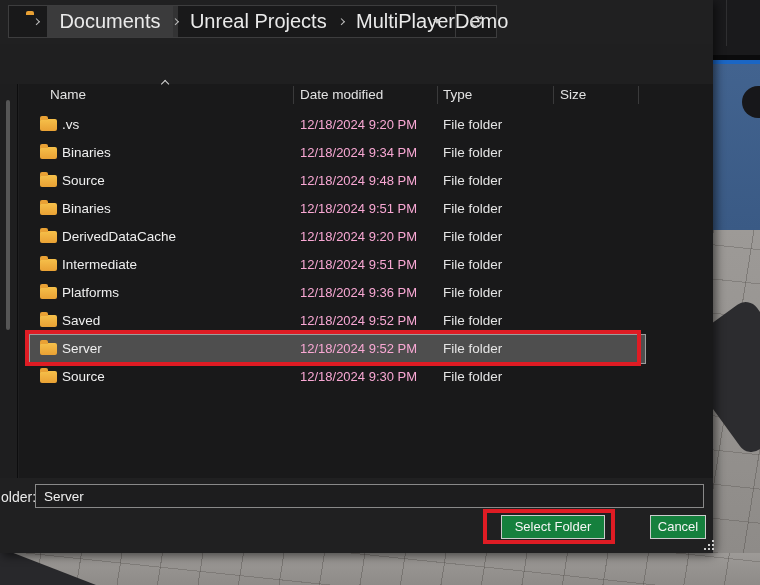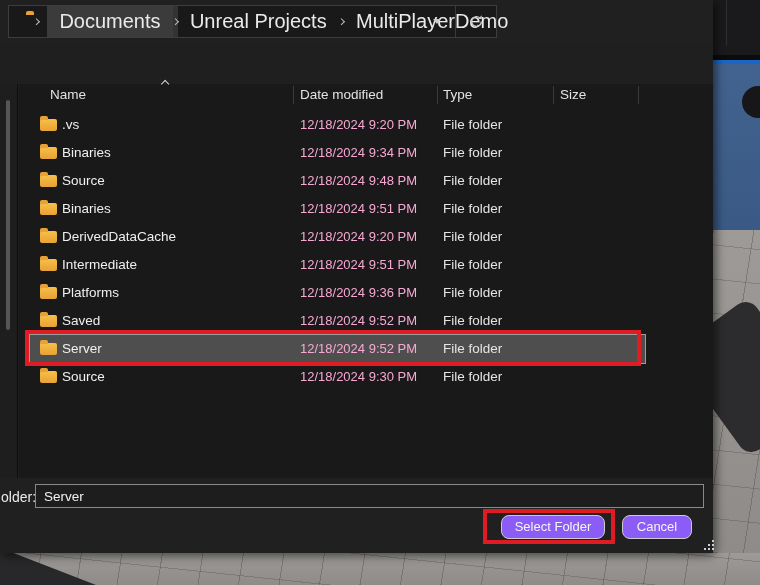--- a/index.html
+++ b/index.html
@@ -85,23 +85,23 @@
 
   
   .anno { position:absolute; border:4px solid #df1c24; pointer-events:none; z-index:50; }
   .anno-row { left:25px; top:330px; width:616px; height:36px; }
   .anno-btn { left:483px; top:509px; width:132px; height:35px; }
 
   
   .footer { position:absolute; left:0; top:478px; width:713px; height:75px; background:#202021; }
   .folder-lbl { position:absolute; left:1px; top:11px; color:#eaeaea; font-size:14px; }
   .folder-input { position:absolute; left:35px; top:6px; width:669px; height:24px; background:#1d1d1e; border:1px solid #898989; color:#f0f0f0; font-size:13.5px; padding-left:8px; font-family:"Liberation Sans",sans-serif; outline:none; }
-  .btn { position:absolute; top:37px; height:24px; background:#8b5cf6; border:1px solid #cccccc; border-radius:8px; color:#f5f5f5; font-size:13px; text-align:center; line-height:22px; }
+  .btn { position:absolute; top:37px; height:24px; background:#15803d; border:1px solid #cccccc; border-radius:0; color:#f5f5f5; font-size:13px; text-align:center; line-height:22px; }
   .btn-select { left:501px; width:104px; }
-  .btn-cancel { left:622px; width:70px; }
+  .btn-cancel { left:650px; width:56px; }
 
   
   .grip { position:absolute; left:712px; top:548px; width:2px; height:2px; background:#cfcfcf;
     box-shadow: -4px 0 0 #cfcfcf, -8px 0 0 #cfcfcf, 0 -4px 0 #cfcfcf, -4px -4px 0 #cfcfcf, 0 -8px 0 #cfcfcf; }
 </style>
 </head>
 <body>
 
 <div id="screen">
 

